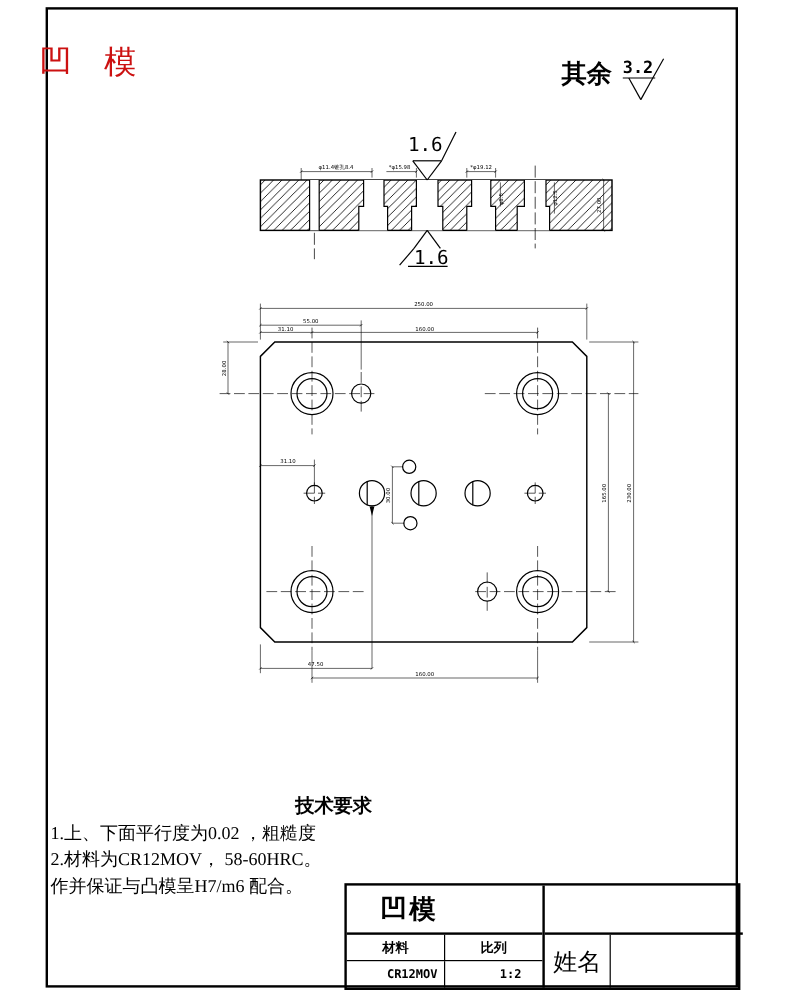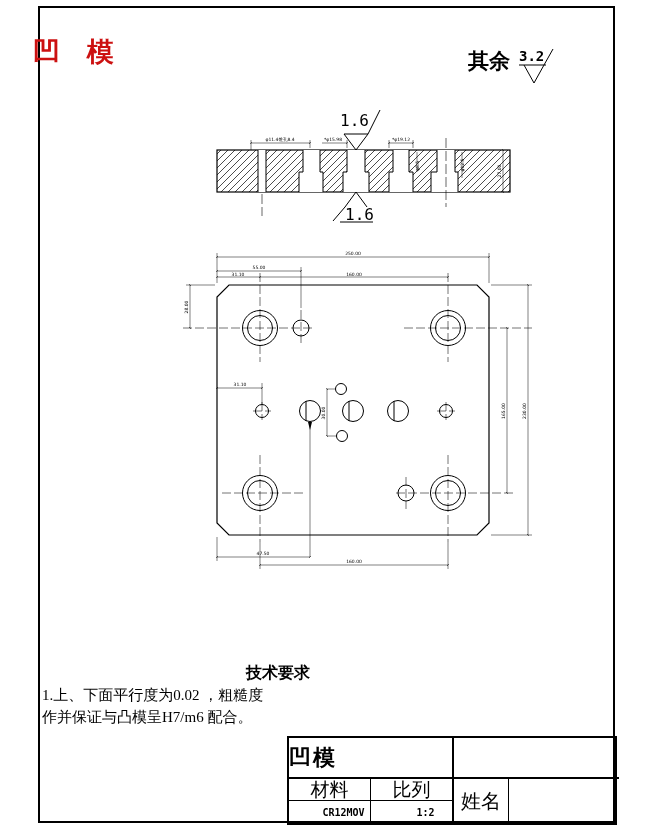--- a/index.html
+++ b/index.html
@@ -1,40 +1,40 @@
 <!DOCTYPE html>
 <html><head>
 <meta charset="utf-8">
 <style>
   html,body{margin:0;padding:0;background:#ffffff;}
   .page{position:relative;width:654px;height:830px;background:#fff;overflow:hidden;
         font-family:"Liberation Sans",sans-serif;color:#000;}
   .border-frame{position:absolute;left:38px;top:6px;width:577px;height:817px;
         border:2px solid #000;box-sizing:border-box;}
-  .red-title{position:absolute;left:33px;top:34px;font-size:27px;font-weight:bold;
+  .red-title{position:absolute;left:33px;top:34px;font-size:27px;font-weight:normal;
         color:#cc1111;letter-spacing:10px;font-family:"Liberation Serif",serif;white-space:nowrap;}
   .drawing-svg{position:absolute;left:0;top:0;}
   .dimtext{font-size:4.5px;font-family:"DejaVu Sans",sans-serif;fill:#000;}
   .finishtext{font-size:16px;font-family:"DejaVu Sans Mono",monospace;fill:#000;}
   .cjk{font-family:"Liberation Serif",serif;}
   .techreq{position:absolute;left:42px;top:662px;width:268px;font-size:15px;
         line-height:22px;font-family:"Liberation Serif",serif;}
   .techreq .tr-title{padding-left:64px;font-size:16px;font-weight:bold;text-align:right;}
   .titleblock{position:absolute;left:287px;top:736px;width:330px;height:89px;
         border:2px solid #000;box-sizing:border-box;}
   .tb-left{position:absolute;left:0;top:0;width:165px;height:100%;border-right:2px solid #000;box-sizing:border-box;}
   .tb-right{position:absolute;left:165px;top:0;width:165px;height:100%;box-sizing:border-box;}
   .tb-partname{height:41px;border-bottom:2px solid #000;box-sizing:border-box;
         font-size:22px;font-weight:bold;font-family:"Liberation Serif",serif;
-        display:flex;align-items:center;letter-spacing:2px;}
+        display:flex;align-items:center;padding-left:28px;letter-spacing:2px;}
   .tb-row{display:flex;height:22px;border-bottom:1px solid #000;box-sizing:border-box;}
   .tb-row:last-child{border-bottom:none;height:22px;}
   .tb-cell{flex:1;display:flex;align-items:center;justify-content:center;box-sizing:border-box;
         font-family:"Liberation Serif",serif;}
-  .tb-cell.hd{font-size:19px;font-weight:normal;}
+  .tb-cell.hd{font-size:11px;font-weight:bold;}
   .tb-cell.val{font-size:10px;font-weight:bold;font-family:"DejaVu Sans Mono",monospace;padding-left:28px;}
   .tb-cell.bl{border-right:1px solid #000;}
   .tb-empty-top{height:41px;border-bottom:2px solid #000;box-sizing:border-box;}
   .tb-name-row{display:flex;height:44px;}
   .tb-name-label{width:55px;border-right:1px solid #000;box-sizing:border-box;display:flex;
         align-items:center;justify-content:center;font-size:20px;font-weight:normal;
         font-family:"Liberation Serif",serif;}
   .tb-name-value{flex:1;}
 </style>
 </head>
@@ -219,20 +219,21 @@
       <text class="dimtext" x="263" y="555" text-anchor="middle">47.50</text>
       <text class="dimtext" x="354" y="563" text-anchor="middle">160.00</text>
       <text class="dimtext" x="505" y="411" transform="rotate(-90 505 411)" text-anchor="middle">165.00</text>
       <text class="dimtext" x="526" y="411" transform="rotate(-90 526 411)" text-anchor="middle">230.00</text>
     </g>
   </svg>
 
   <div class="techreq">
     <div class="tr-title">技术要求</div>
     <div>1.上、下面平行度为0.02 ，粗糙度</div>
+    <div>2.材料为CR12MOV， 58-60HRC。</div>
     <div>作并保证与凸模呈H7/m6 配合。</div>
   </div>
 
   <div class="titleblock">
     <div class="tb-left">
       <div class="tb-partname">凹模</div>
       <div class="tb-row">
         <div class="tb-cell hd bl">材料</div>
         <div class="tb-cell hd">比列</div>
       </div>

